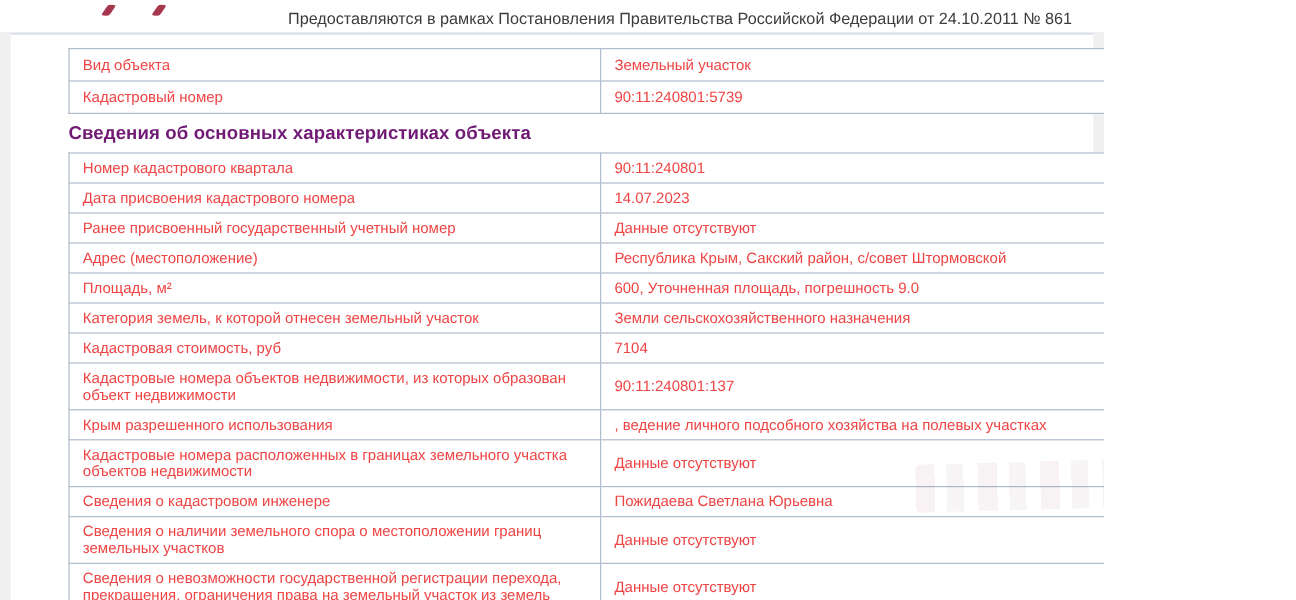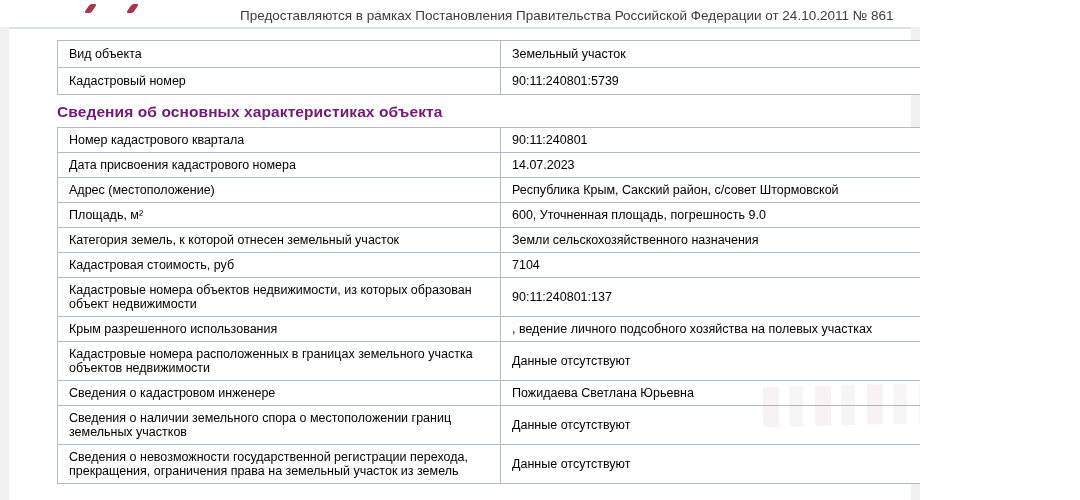--- a/index.html
+++ b/index.html
@@ -38,21 +38,21 @@
     border-collapse: collapse; table-layout: fixed;
     background: #ffffff;
   }
   #summary-table { top: 40px; }
   #characteristics-table { top: 127px; }
   table.grid td {
     border: 1px solid #aebccb;
     font-size: 12.5px; line-height: 14px;
     padding: 5px 11px;
     vertical-align: middle;
-    color: #000000;
+    color: #ef4444;
     background: #ffffff;
   }
   td.c-label { width: 420px; }
   td.c-value { width: 550px; margin-left: 36px; }
   #summary-table td { padding-top: 6px; padding-bottom: 6px; }
   .section-title {
     position: absolute; left: 57px; top: 103px;
     font-size: 15.5px; font-weight: bold; color: #701a75;
     letter-spacing: 0.1px;
   }
@@ -105,20 +105,24 @@
     <tbody id="characteristics-tbody">
         <tr>
           <td class="c-label">Номер кадастрового квартала</td>
           <td class="c-value">90:11:240801</td>
         </tr>
         <tr>
           <td class="c-label">Дата присвоения кадастрового номера</td>
           <td class="c-value">14.07.2023</td>
         </tr>
         <tr>
+          <td class="c-label">Ранее присвоенный государственный учетный номер</td>
+          <td class="c-value">Данные отсутствуют</td>
+        </tr>
+        <tr>
           <td class="c-label">Адрес (местоположение)</td>
           <td class="c-value">Республика Крым, Сакский район, с/совет Штормовской</td>
         </tr>
         <tr>
           <td class="c-label">Площадь, м²</td>
           <td class="c-value">600, Уточненная площадь, погрешность 9.0</td>
         </tr>
         <tr>
           <td class="c-label">Категория земель, к которой отнесен земельный участок</td>
           <td class="c-value">Земли сельскохозяйственного назначения</td>

